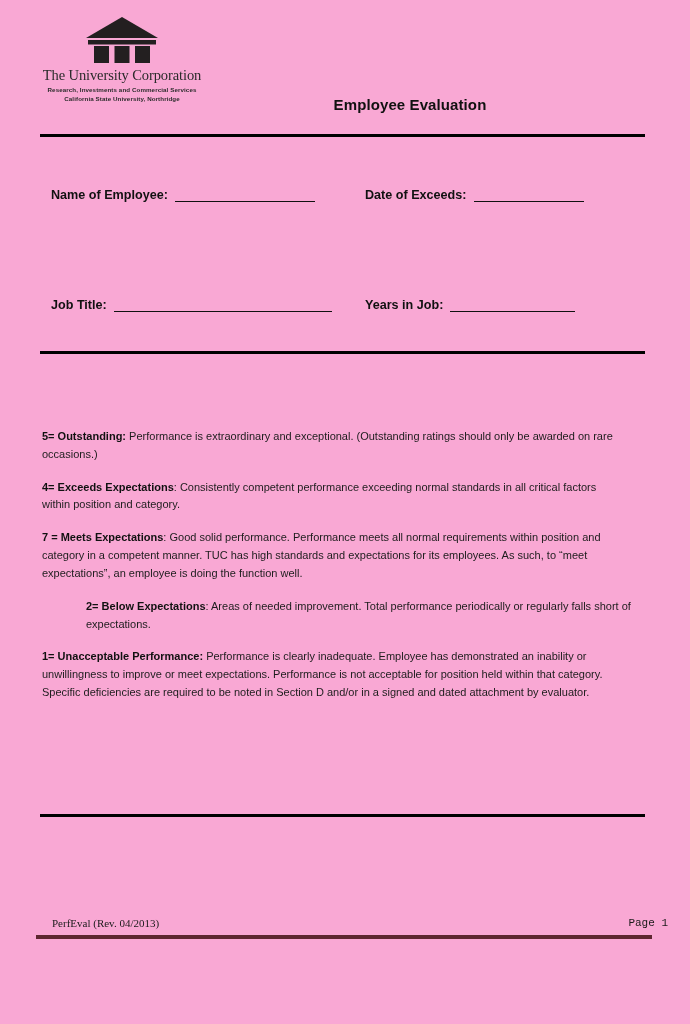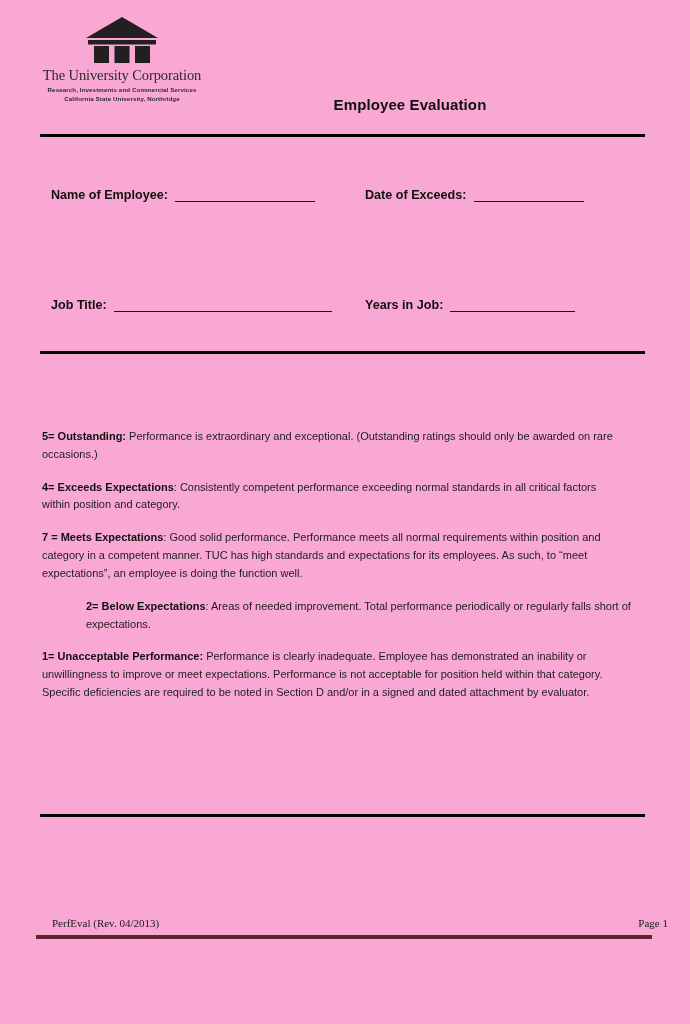--- a/index.html
+++ b/index.html
@@ -177,20 +177,21 @@
   }
   .footer-left {
     position: absolute;
     left: 0;
     top: 0;
   }
   .footer-right {
     position: absolute;
     right: 0;
     top: 0;
+    font-family: Liberation Mono, monospace;
   }
 </style>
 </head>
 <body>
 
 <div class="page">
 
   <div class="header">
 
     <div class="logo-block">

